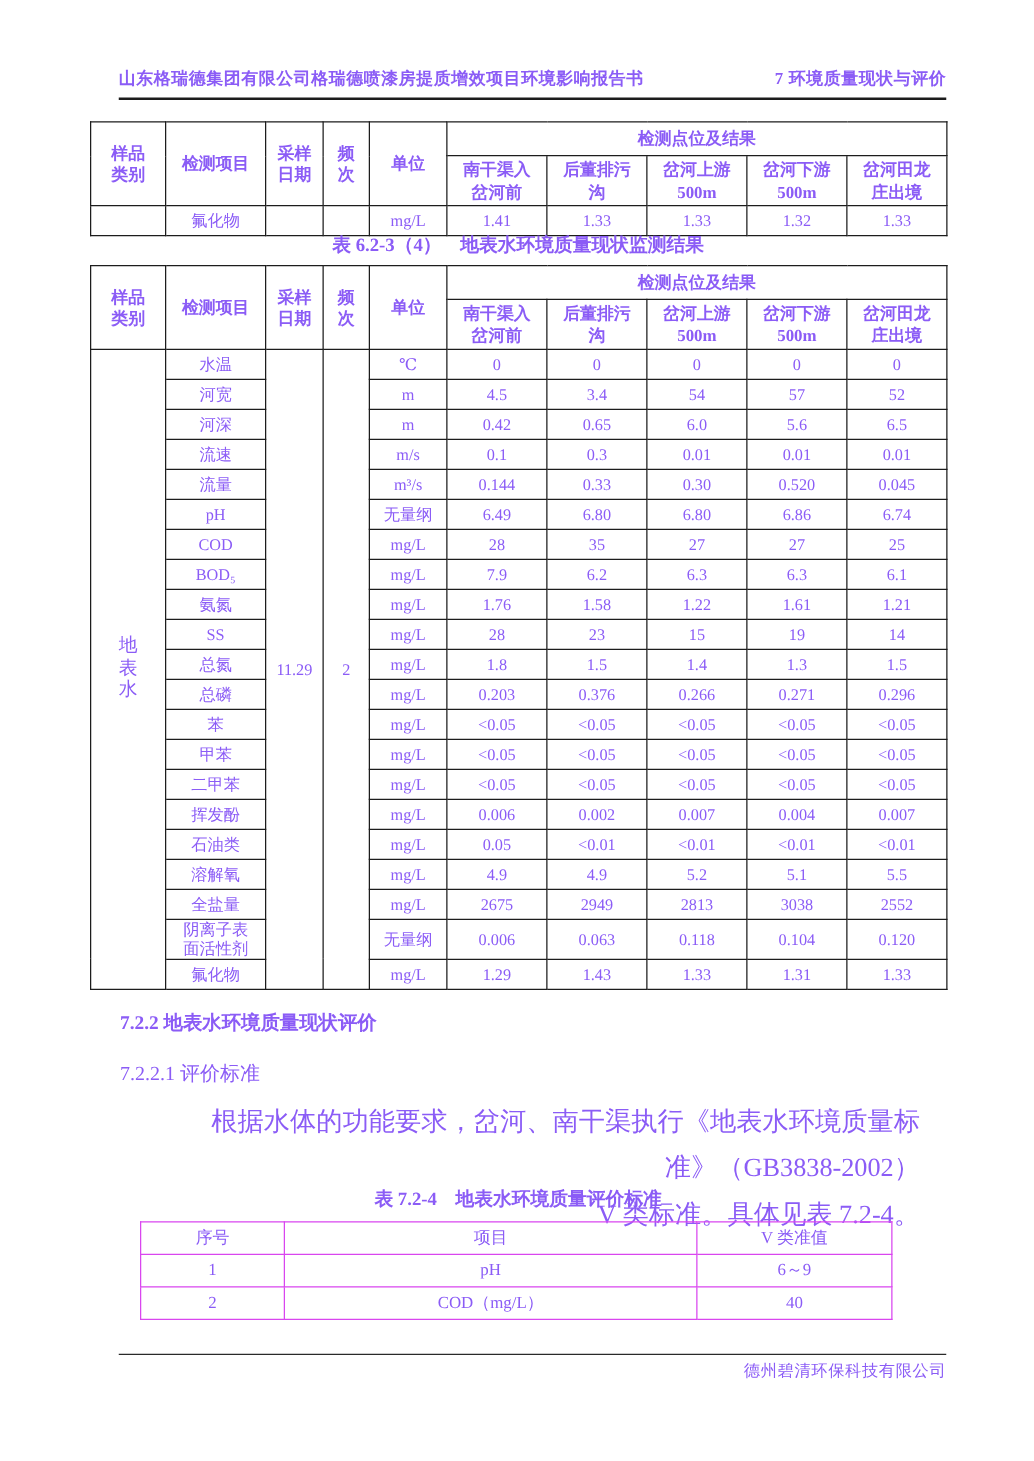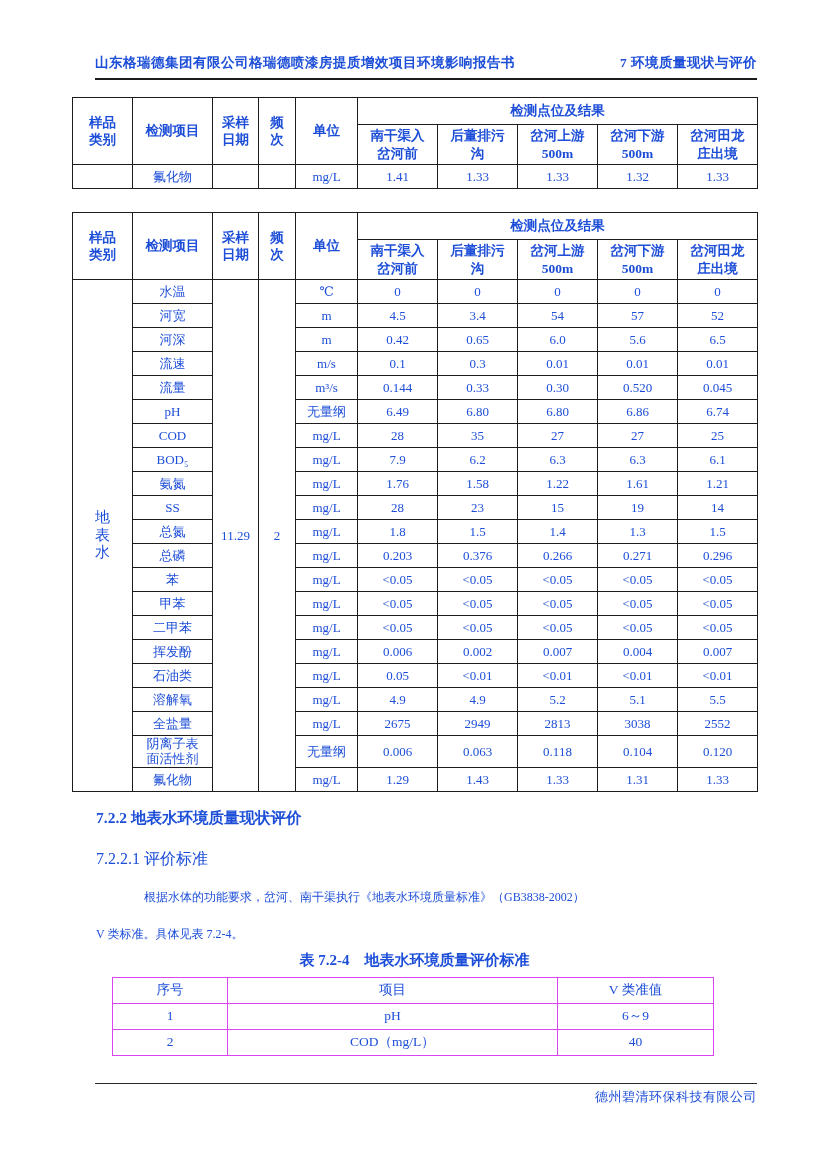--- a/index.html
+++ b/index.html
@@ -2,21 +2,21 @@
 <html><head>
 <meta charset="utf-8">
 <style>
   html,body { margin:0; padding:0; background:#888; }
   .page {
     position:relative;
     width:827px; height:1169px;
     margin:0 auto;
     background:#ffffff;
     font-family:"Liberation Serif","DejaVu Serif",serif;
-    color:#1d4ed8;
+    color:#8b5cf6;
     overflow:hidden;
   }
   
   .hdr {
     position:absolute; top:54px; left:95px; width:662px;
     display:flex; justify-content:space-between; align-items:flex-end;
     font-size:13.5px; font-weight:bold; letter-spacing:0.5px;
     padding-bottom:6px; border-bottom:2px solid #1c1c1c;
   }
   
@@ -40,21 +40,21 @@
   
   .cap {
     position:absolute; left:72px; width:685px; text-align:center;
     font-weight:bold; font-size:15px; line-height:22px;
   }
   #cap-623 { top:186px; }
   #cap-724 { top:949px; }
   
   #h722  { position:absolute; left:96px; top:808px; font-size:15.5px; font-weight:bold; }
   #h7221 { position:absolute; left:96px; top:849px; font-size:16px; font-weight:normal; margin:0; }
-  #para  { position:absolute; left:96px; top:879px; width:640px; font-size:12px; line-height:37px; }
+  #para  { position:absolute; left:96px; top:879px; width:640px; font-size:21px; line-height:37px;text-align:right; }
   #para .indent { text-indent:48px; }
   
   #tbl-std { position:absolute; left:112px; top:977px; width:601px; }
   #tbl-std th, #tbl-std td {
     border:1px solid #d946ef; text-align:center; vertical-align:middle;
     font-size:13.5px; font-weight:normal; height:25px; padding:0 4px; line-height:1.2;
   }
   
   #foot-rule { position:absolute; left:95px; top:1083px; width:662px; border-top:1.5px solid #2a2a2a; }
   #pageno    { position:absolute; left:0; top:1087px; width:827px; text-align:center; font-size:12.5px; }
@@ -109,20 +109,21 @@
         <td>mg/L</td>
         <td>1.41</td>
         <td>1.33</td>
         <td>1.33</td>
         <td>1.32</td>
         <td>1.33</td>
       </tr>
     </tbody>
   </table>
 
+  <div class="cap" id="cap-623">表 6.2-3（4）　地表水环境质量现状监测结果</div>
 
   <table class="mtable" id="tbl-main">
     <colgroup>
       <col style="width:60px">
         <col style="width:80px">
         <col style="width:46px">
         <col style="width:37px">
       <col style="width:62px">
         <col style="width:80px">
         <col style="width:80px">

